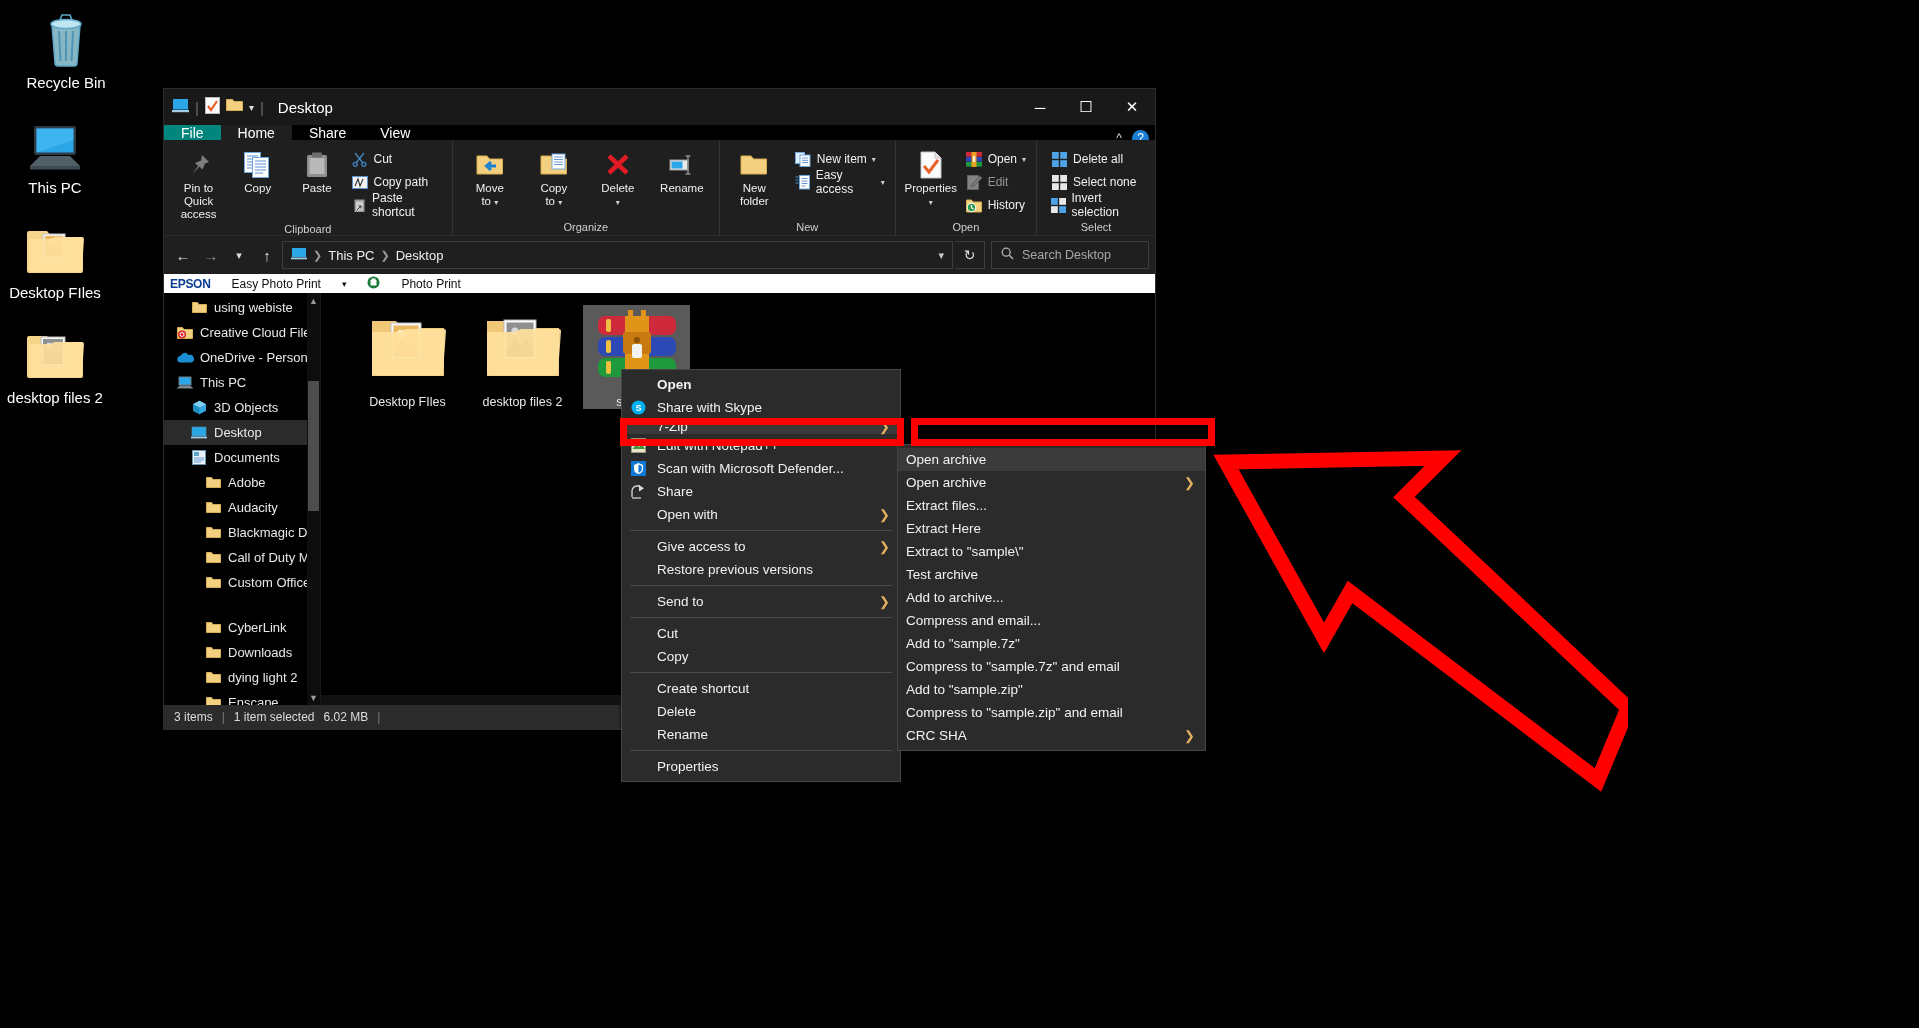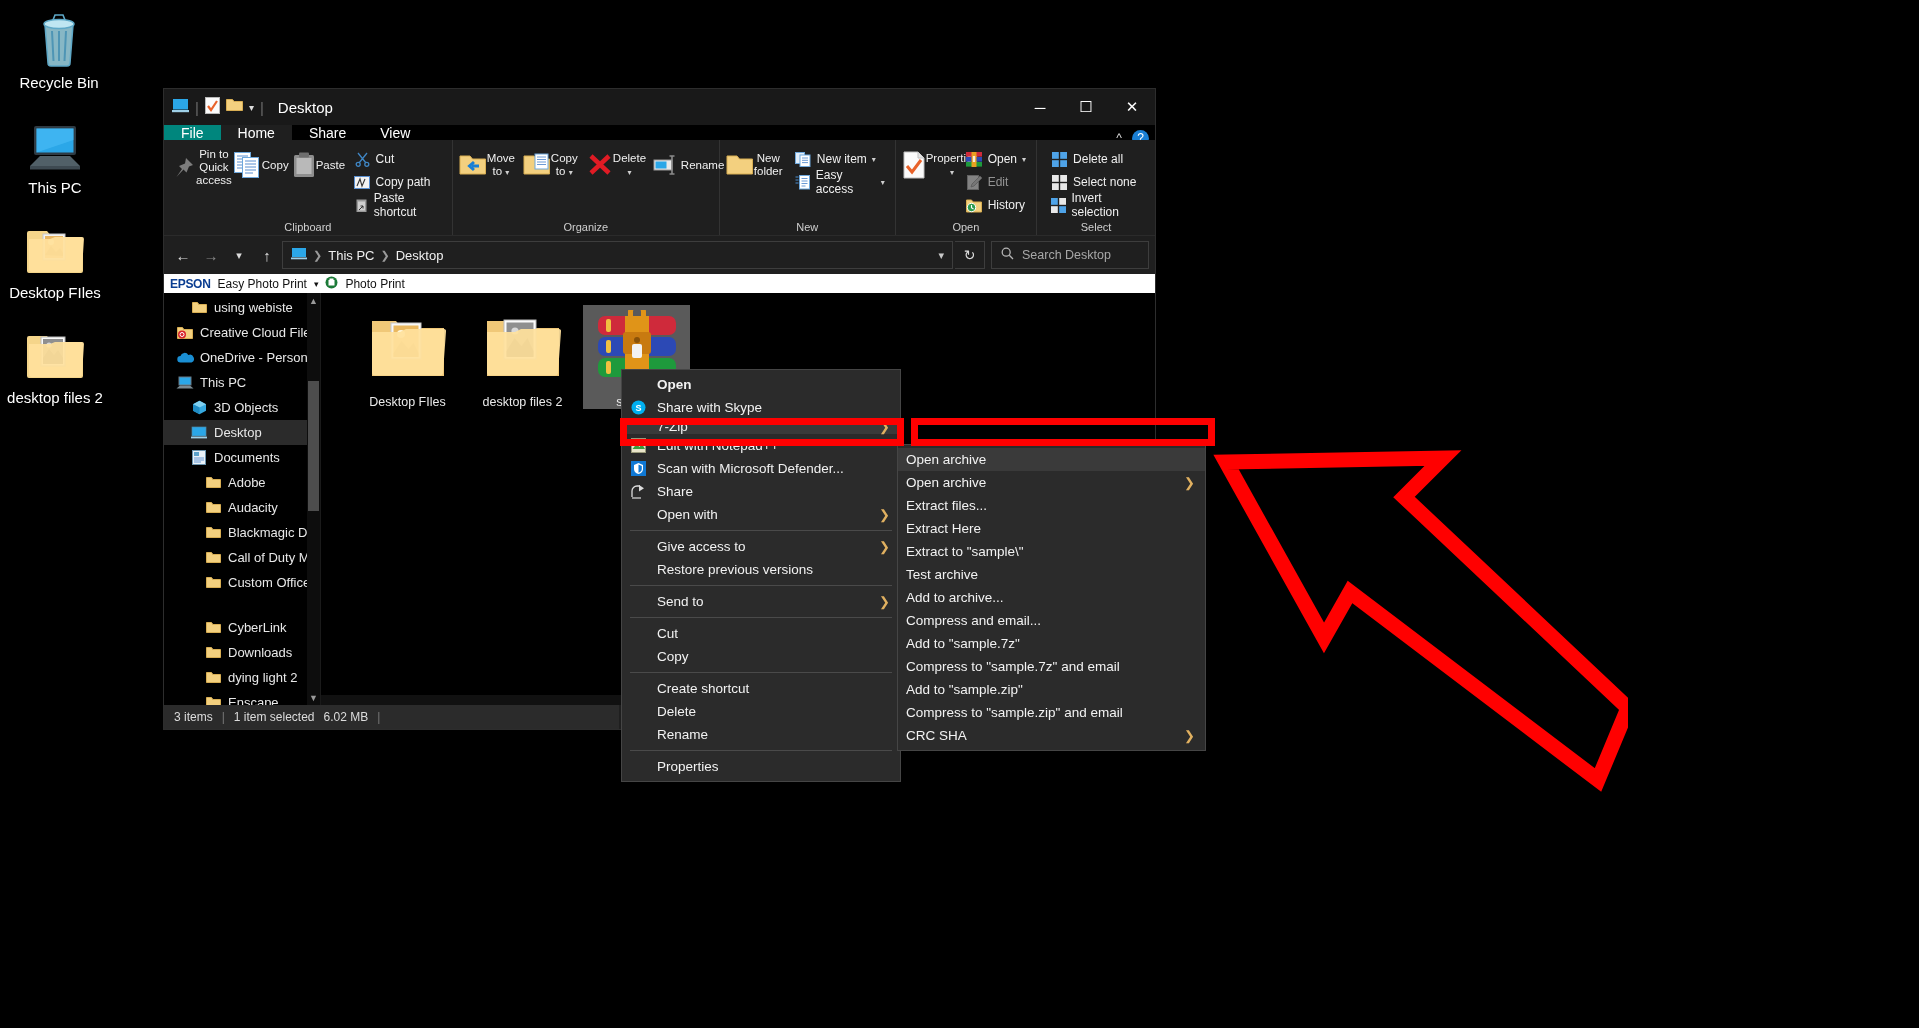--- a/index.html
+++ b/index.html
@@ -56,21 +56,21 @@
      color: #fff; font-size: 12px; display: flex; align-items: center; justify-content: center; }
 
   
   .ribbon { height: 96px; background: #1f1f1f; display: flex; position: relative;
             border-bottom: 1px solid #2b2b2b; }
   .rgroup { display: flex; flex-direction: column; position: relative;
             border-right: 1px solid #333; padding: 4px 6px 0 6px; }
   .rgroup .gbody { flex: 1; display: flex; align-items: flex-start; gap: 2px; }
   .gname { text-align: center; font-size: 11px; color: #cfcfcf; height: 16px; line-height: 16px; }
 
-  .bigbtn { width: 62px; display: flex; flex-direction: row; align-items: center;
+  .bigbtn { width: 62px; display: flex; flex-direction: column; align-items: center;
             padding-top: 4px; font-size: 11.5px; color: #f0f0f0; text-align: center;
             line-height: 13px; }
   .bigbtn .ic { height: 34px; display: flex; align-items: center; justify-content: center; }
   .smallcol { display: flex; flex-direction: column; justify-content: flex-start;
               padding-top: 5px; gap: 3px; }
   .smallbtn { display: flex; align-items: center; gap: 5px; font-size: 12px;
               color: #f0f0f0; height: 20px; padding: 0 4px; }
   .smallbtn .ic { width: 17px; height: 17px; display:flex; align-items:center; justify-content:center; }
   .caret { font-size: 8px; color: #cfcfcf; }
 
@@ -85,21 +85,21 @@
   .crumbbox .dd { margin-left: auto; color: #c8c8c8; font-size: 11px; }
   .refresh { width: 30px; height: 28px; border: 1px solid #3d3d3d; border-left: none;
              display: flex; align-items: center; justify-content: center; color: #dcdcdc;
              font-size: 14px; }
   .searchbox { width: 158px; height: 28px; background: #1f1f1f; border: 1px solid #3d3d3d;
                display: flex; align-items: center; gap: 8px; padding: 0 9px; font-size: 12.5px;
                color: #a8a8a8; margin-left: 4px; }
 
   
   .epson { height: 19px; background: #ffffff; color: #111; display: flex;
-           align-items: center; gap: 7px; padding: 0 6px; font-size: 12px; }
+           align-items: center; gap: 21px; padding: 0 6px; font-size: 12px; }
   .epson .brand { color: #0a3d91; font-weight: bold; font-size: 12px; letter-spacing: -0.3px; }
 
   
   .ebody { flex: 1; display: flex; background: #000; position: relative; overflow: hidden; }
   .navpane { width: 157px; background: #000; position: relative; overflow: hidden;
              border-right: 1px solid #1a1a1a; }
   .navlist { padding-top: 2px; }
   .navitem { height: 25px; display: flex; align-items: center; gap: 6px;
              font-size: 13px; color: #e8e8e8; white-space: nowrap; padding-right: 4px; }
   .navitem.sel { background: #2b2b2b; }
@@ -146,21 +146,21 @@
   #bigarrow { position: absolute; left: 1208px; top: 440px; z-index: 55; }
 
   
   .hscroll { position: absolute; left: 0; bottom: 0; height: 10px; width: 100%; background: #111; }
 </style>
 </head>
 <body>
 
 <div id="desktop">
 
-  <div class="desk-icon" style="left:4px; top:5px;">
+  <div class="desk-icon" style="left:11px; top:5px;">
     <div class="glyph">
       <svg width="52" height="56" viewBox="0 0 52 56">
         <path d="M12 14 h28 l-3 38 a3 3 0 0 1 -3 3 h-16 a3 3 0 0 1 -3 -3 z" fill="#9fd7e8" opacity=".85"></path>
         <path d="M12 14 h28 l-3 38 a3 3 0 0 1 -3 3 h-16 a3 3 0 0 1 -3 -3 z" fill="none" stroke="#5ea8c7" stroke-width="1.5"></path>
         <path d="M19 20 l1.5 30 M26 20 l0 30 M33 20 l-1.5 30" stroke="#4e95b5" stroke-width="2" fill="none"></path>
         <ellipse cx="26" cy="13" rx="15" ry="4.5" fill="#bfe6f2" stroke="#5ea8c7" stroke-width="1.5"></ellipse>
         <path d="M20 9 l2 -5 h8 l2 5" fill="none" stroke="#5ea8c7" stroke-width="1.6"></path>
       </svg>
     </div>
     <div class="cap">Recycle Bin</div>

